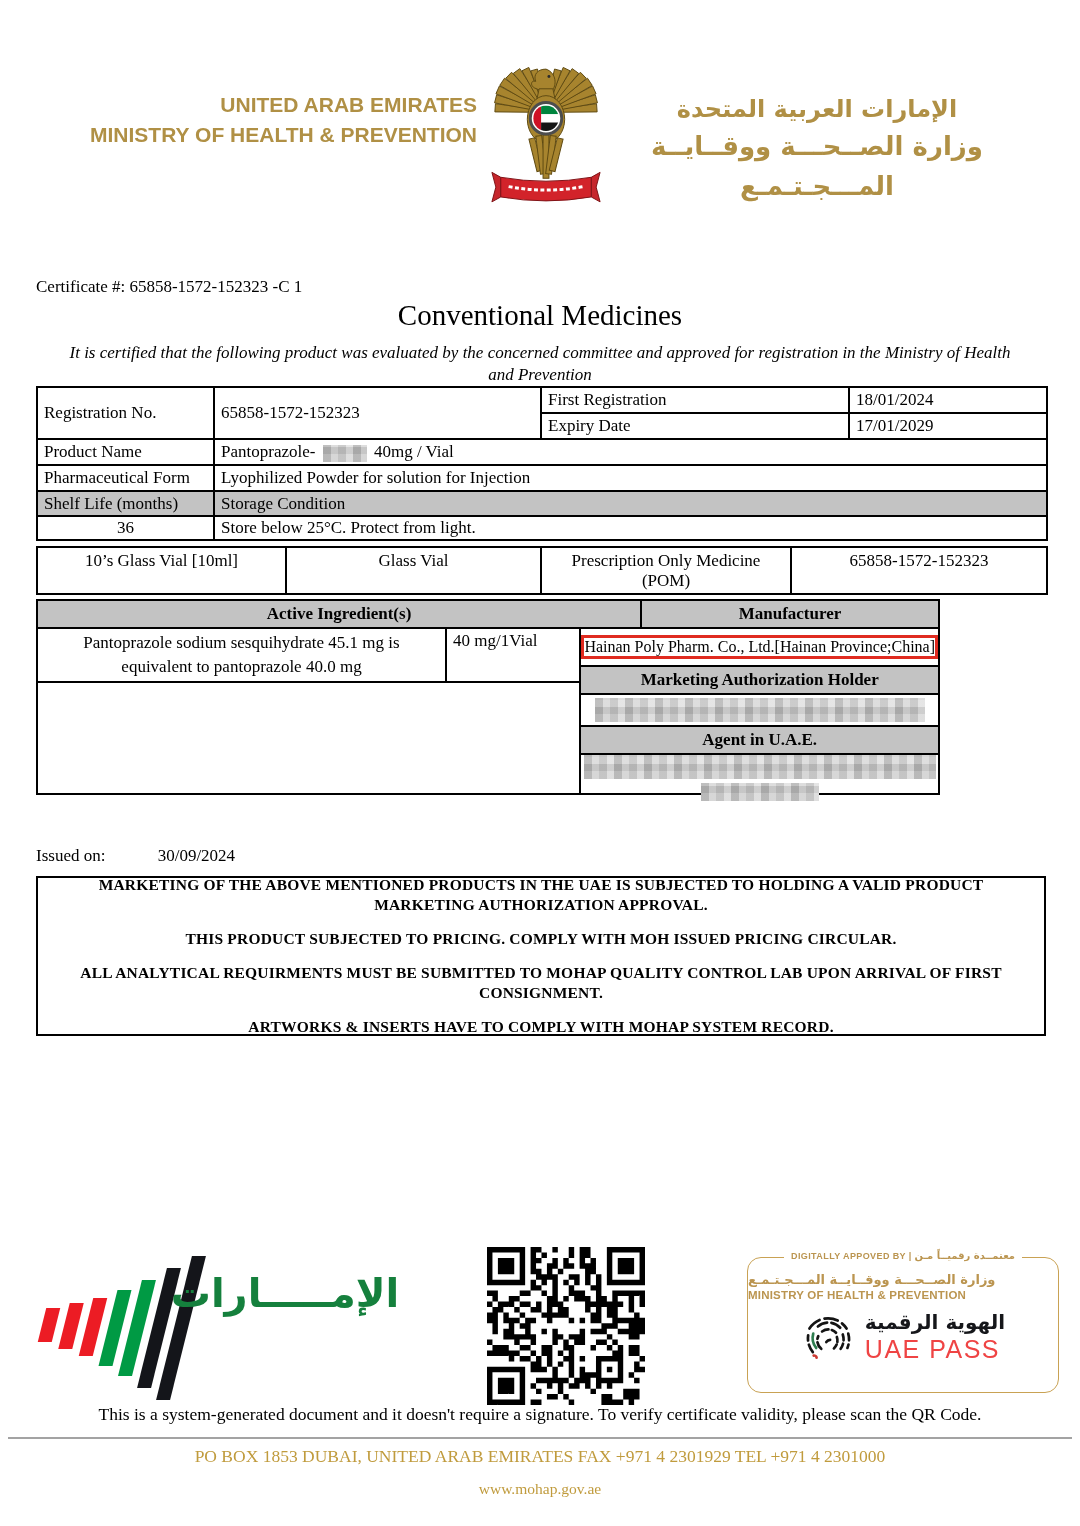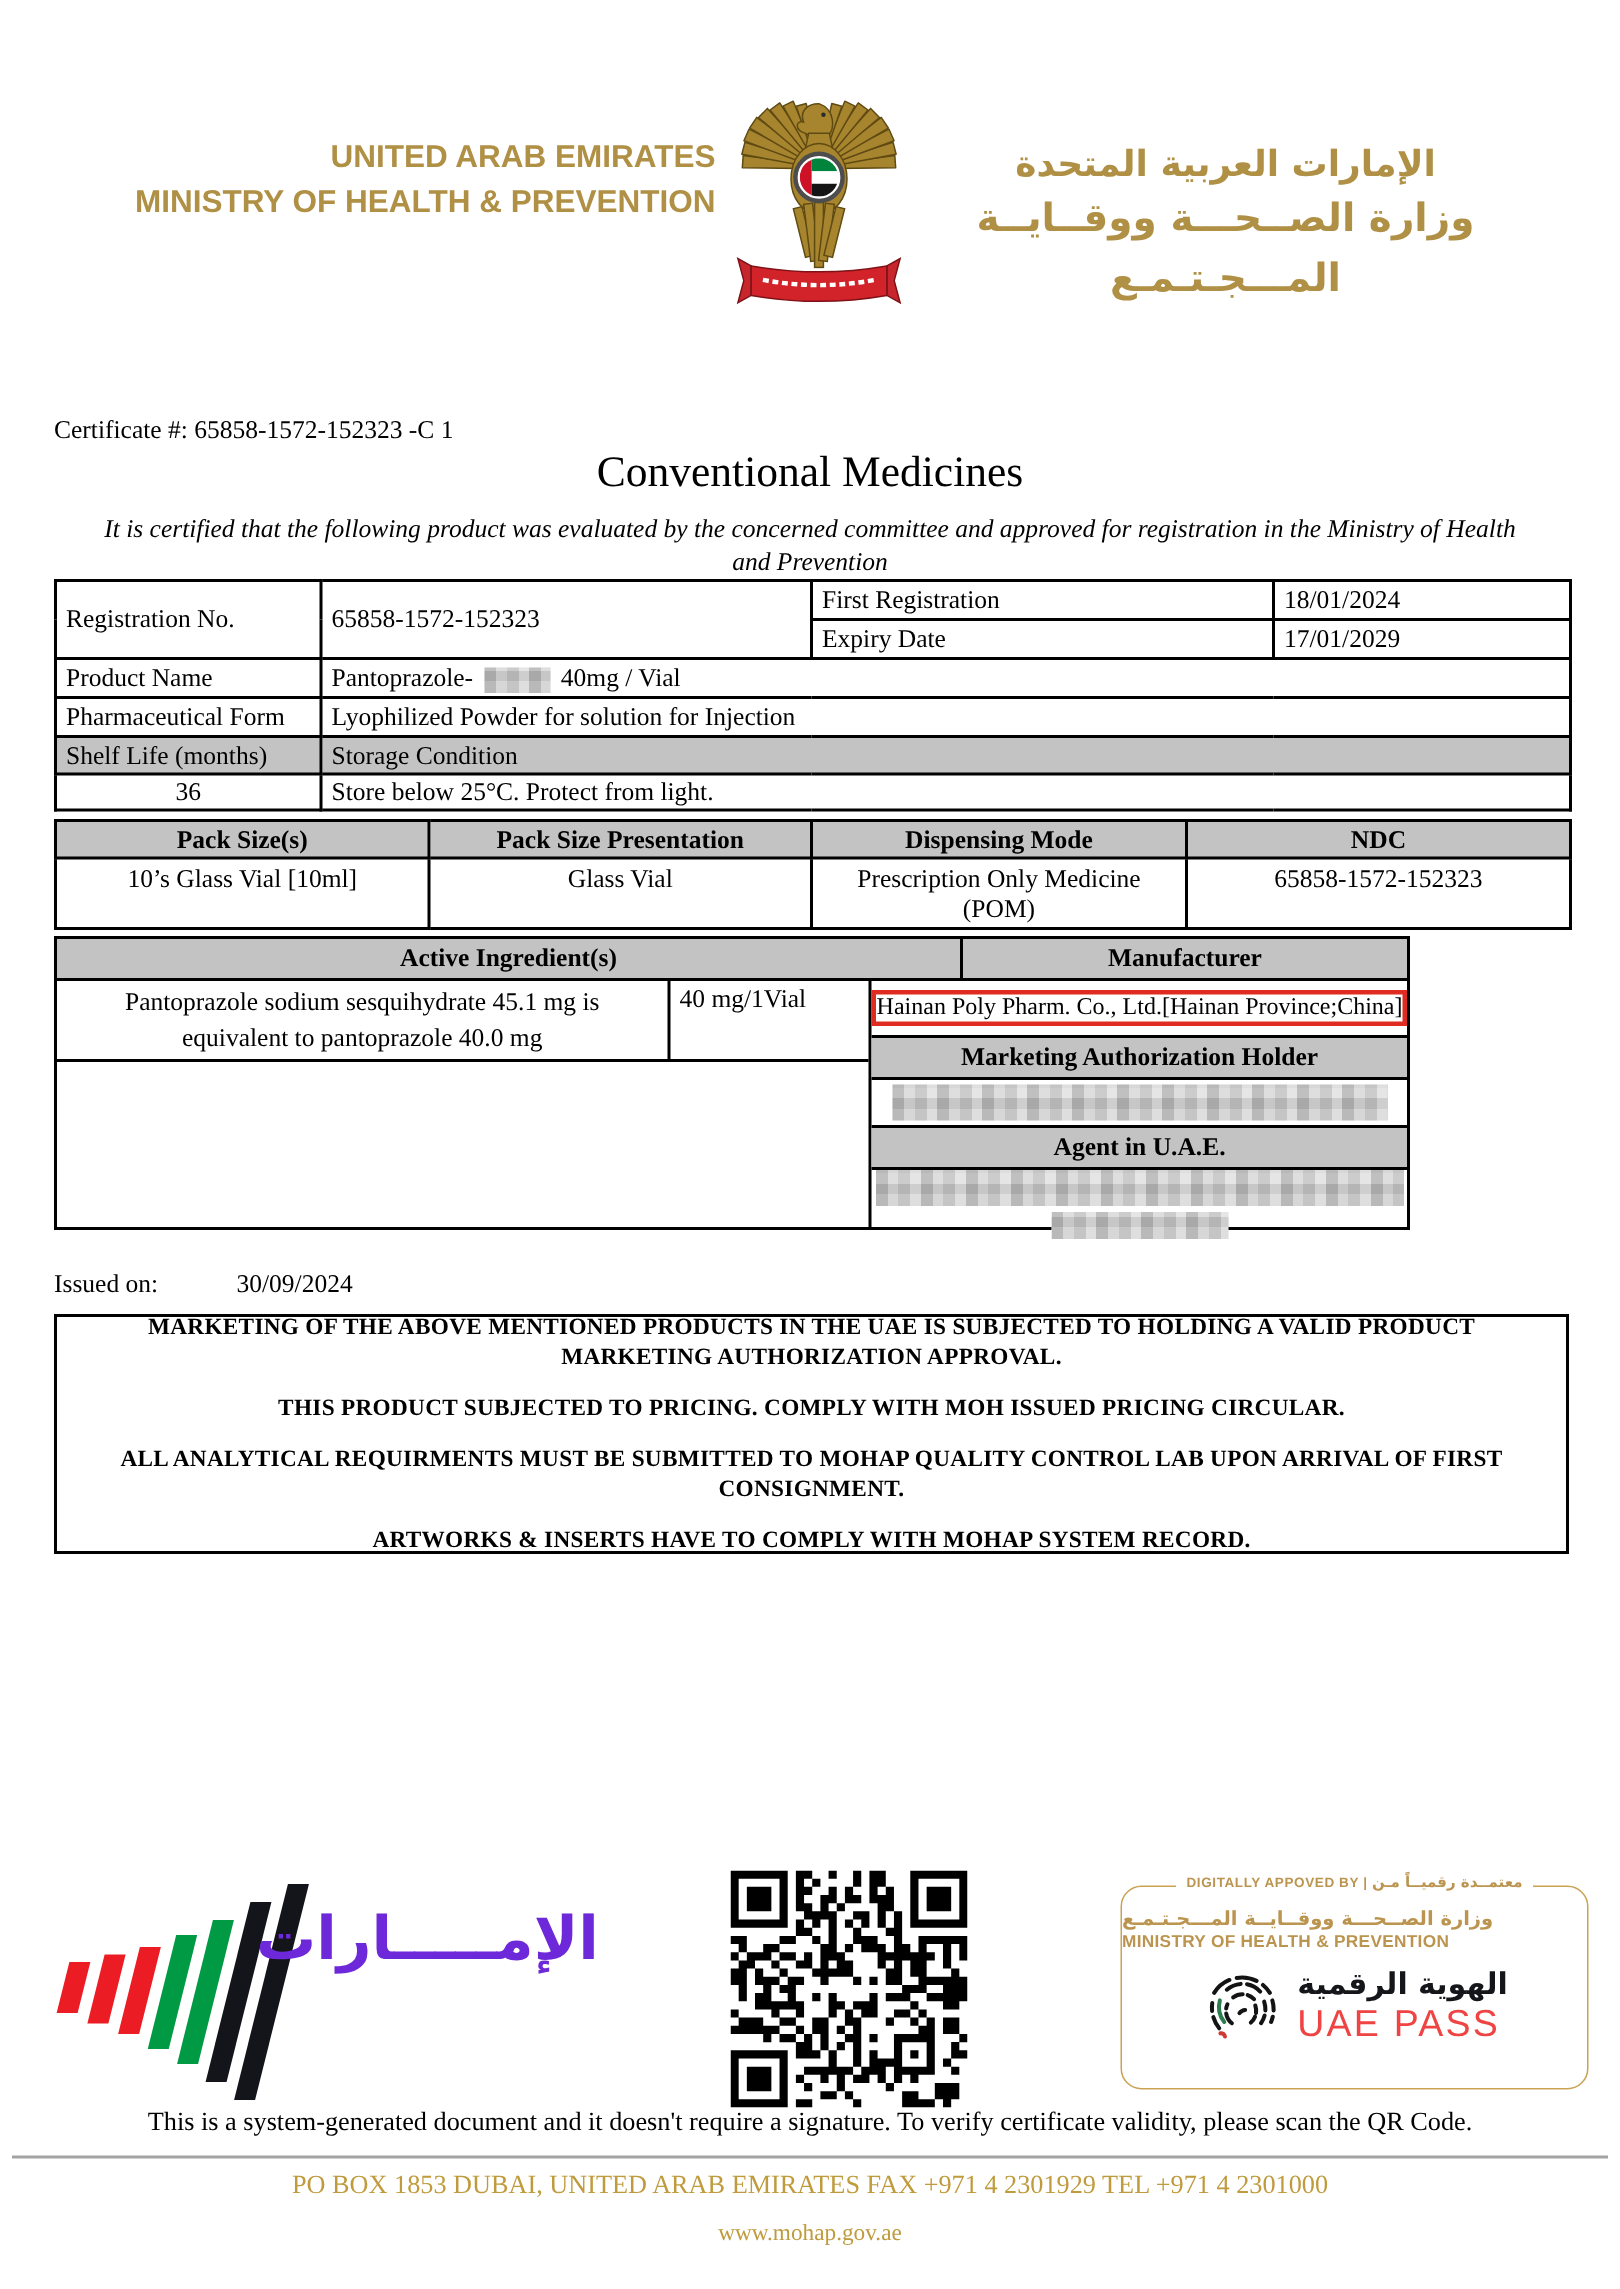--- a/index.html
+++ b/index.html
@@ -75,21 +75,21 @@
   .stripes{position:absolute;left:0;bottom:2px;width:160px;height:152px;}
   .stripes i{position:absolute;width:14px;transform:skewX(-14deg);}
   .s1{left:2px;  bottom:60px;height:34px;background:#ec1c24;}
   .s2{left:24px; bottom:53px;height:46px;background:#ec1c24;}
   .s3{left:46px; bottom:46px;height:58px;background:#ec1c24;}
   .s4{left:68px; bottom:36px;height:76px;background:#009a44;}
   .s5{left:90px; bottom:26px;height:96px;background:#009a44;}
   .s6{left:112px;bottom:14px;height:120px;background:#14151a;}
   .s7{left:134px;bottom:2px; height:144px;background:#14151a;}
   .em-ar{position:absolute;left:130px;top:22px;width:230px;text-align:center;
-    font-family:"DejaVu Sans",sans-serif;font-weight:bold;font-size:40px;color:#6d28d9;}
+    font-family:"DejaVu Sans",sans-serif;font-weight:bold;font-size:40px;color:#15803d;}
   .em-en{position:absolute;left:128px;top:86px;width:236px;text-align:center;
     font-family:var(--sans);font-weight:bold;font-size:33px;letter-spacing:.5px;color:#1d2a38;}
 
   .qr{position:absolute;left:487px;top:1247px;width:158px;height:158px;background:#fff;}
 
   .uaepass{position:absolute;left:747px;top:1257px;width:312px;height:136px;box-sizing:border-box;
     border:1.5px solid #c9a254;border-radius:14px;text-align:left;}
   .up-label{position:absolute;top:-8px;left:50%;transform:translateX(-50%);background:#fff;padding:0 7px;
     white-space:nowrap;font-family:var(--sans);font-weight:bold;font-size:9px;color:#bb9550;letter-spacing:.4px;}
   .up-label .ar{font-family:"DejaVu Sans",sans-serif;font-size:10px;}
@@ -223,26 +223,20 @@
       </table>
 
     <table class="doc pack">
       <colgroup>
           <col style="width:249px">
           <col style="width:255px">
           <col style="width:250px">
           <col style="width:256px">
         </colgroup>
       <tbody>
-          <tr class="gray" style="height:25px">
-        <td>Pack Size(s)</td>
-        <td>Pack Size Presentation</td>
-        <td>Dispensing Mode</td>
-        <td>NDC</td>
-      </tr>
       <tr class="vals">
         <td>10’s Glass Vial [10ml]</td>
         <td>Glass Vial</td>
         <td>Prescription Only Medicine (POM)</td>
         <td>65858-1572-152323</td>
       </tr>
     </tbody>
       </table>
 
     <div class="tbl3">

